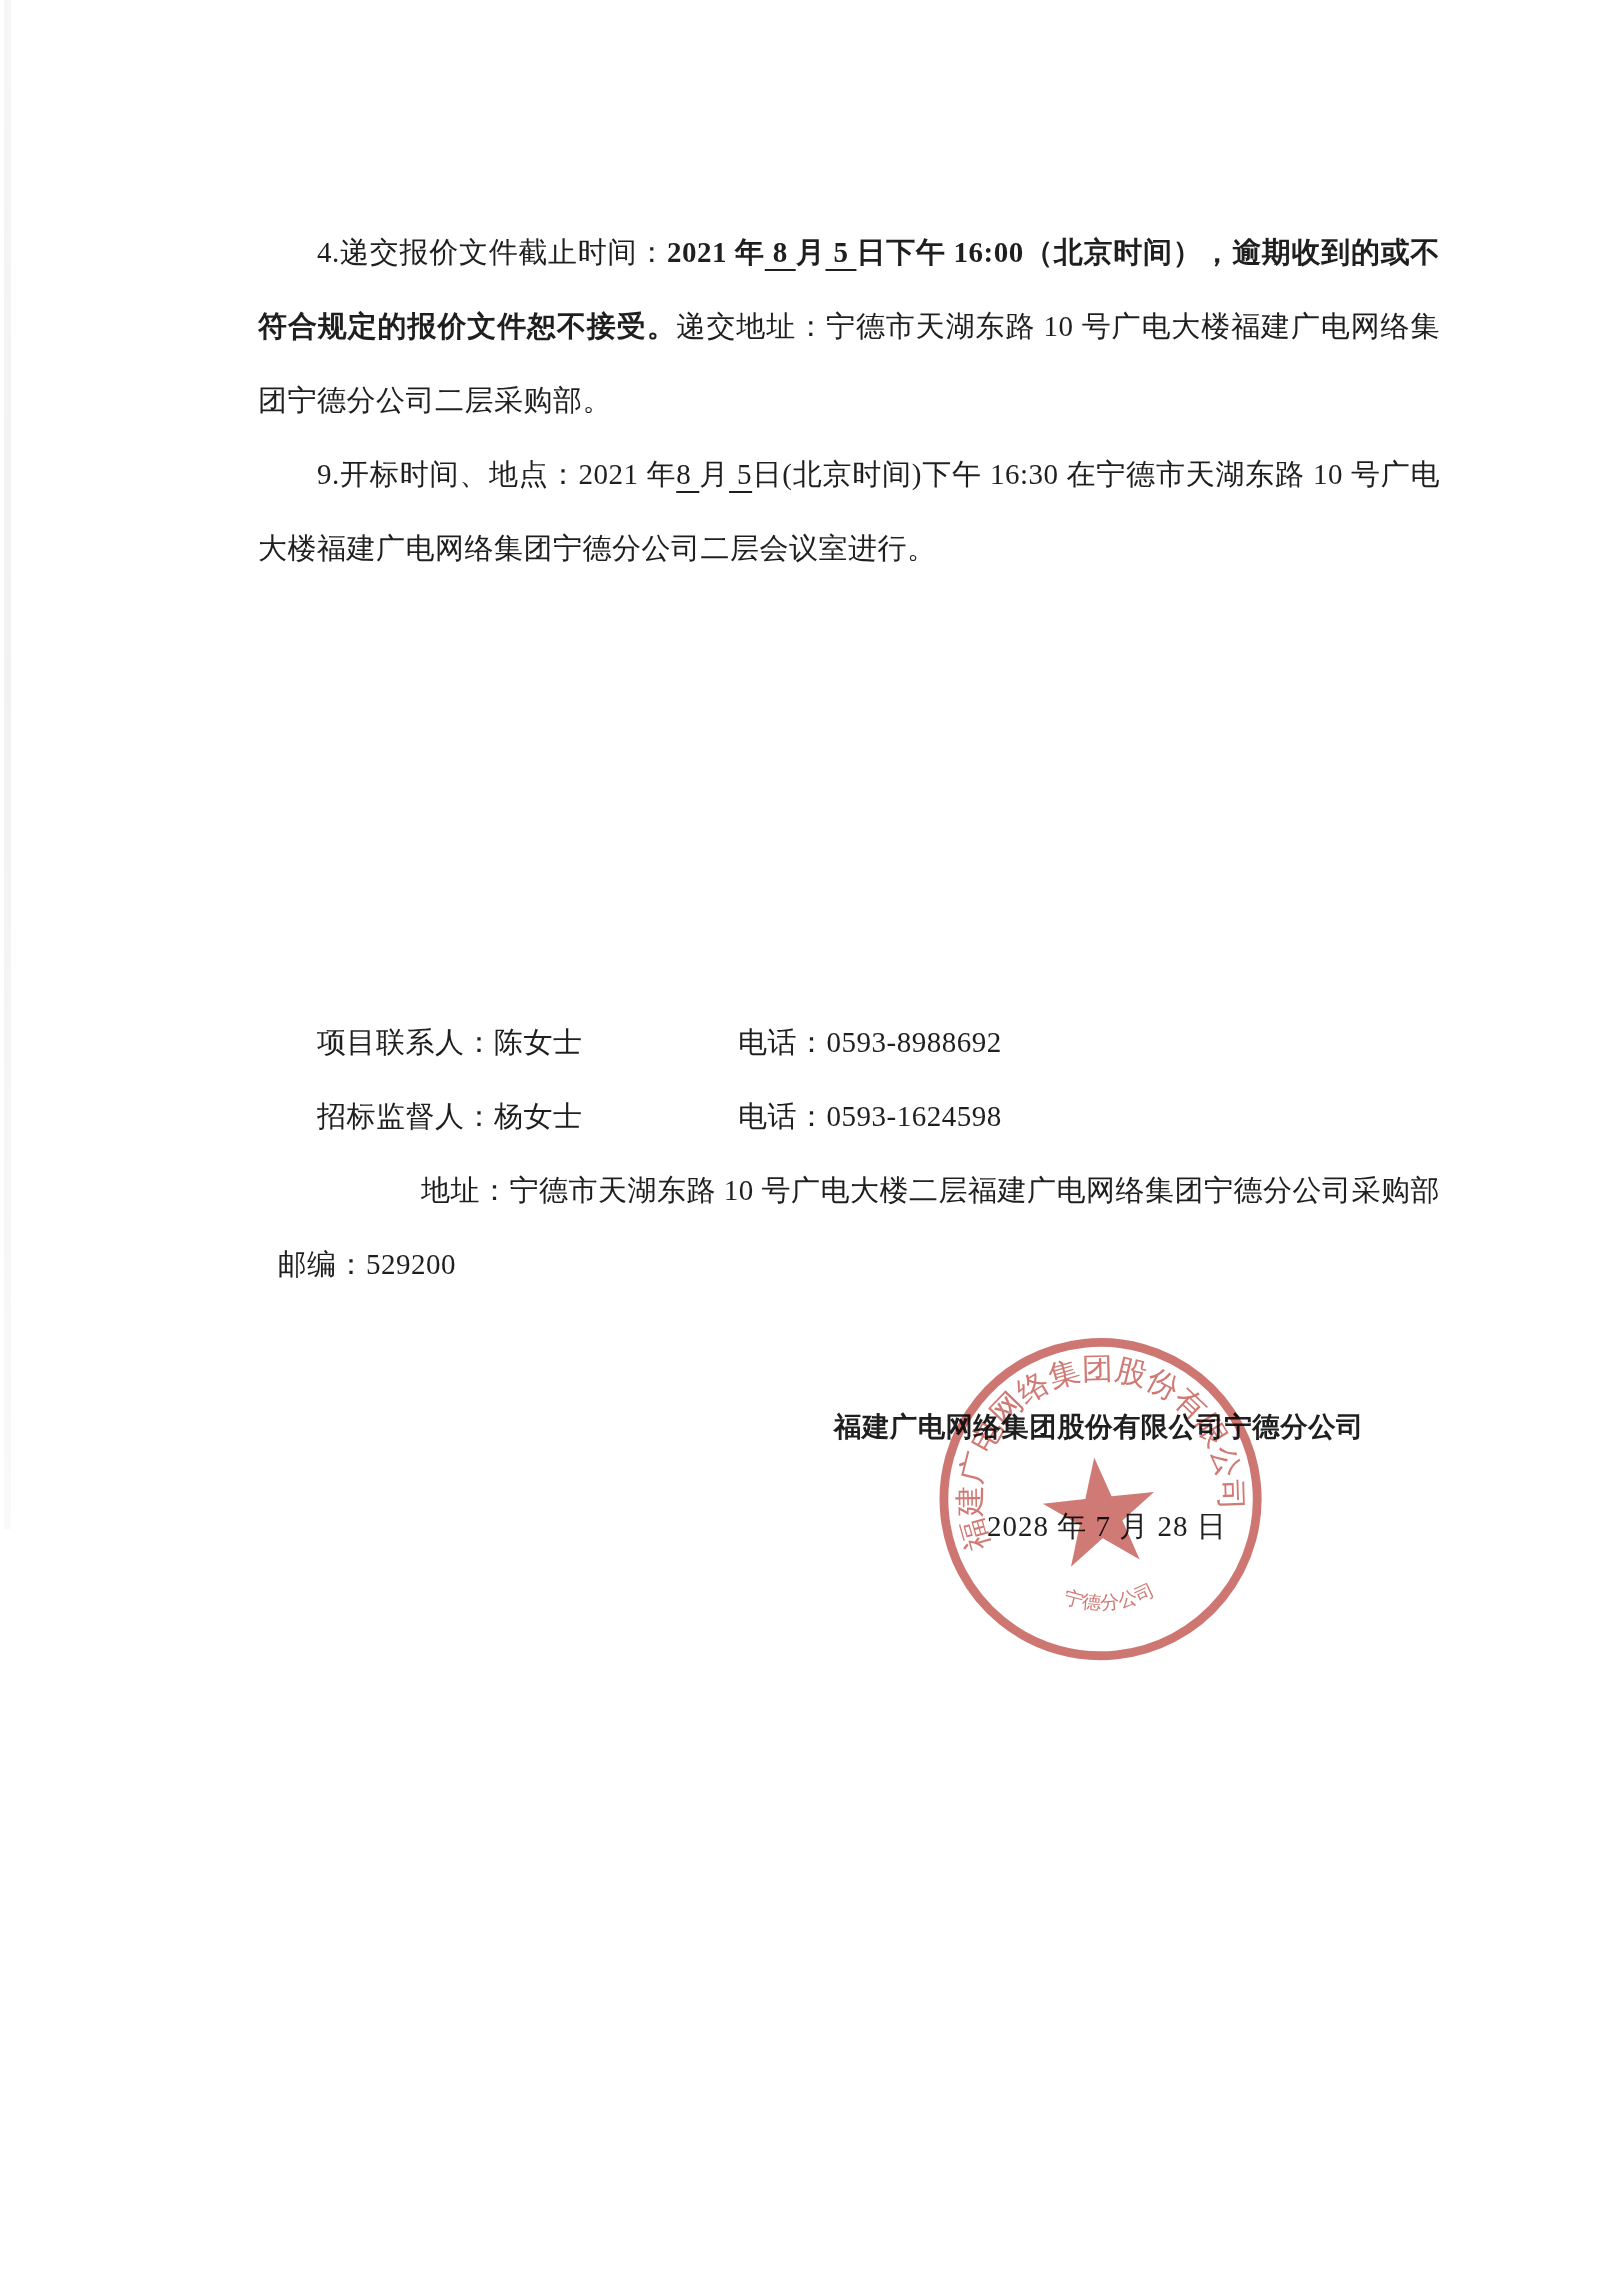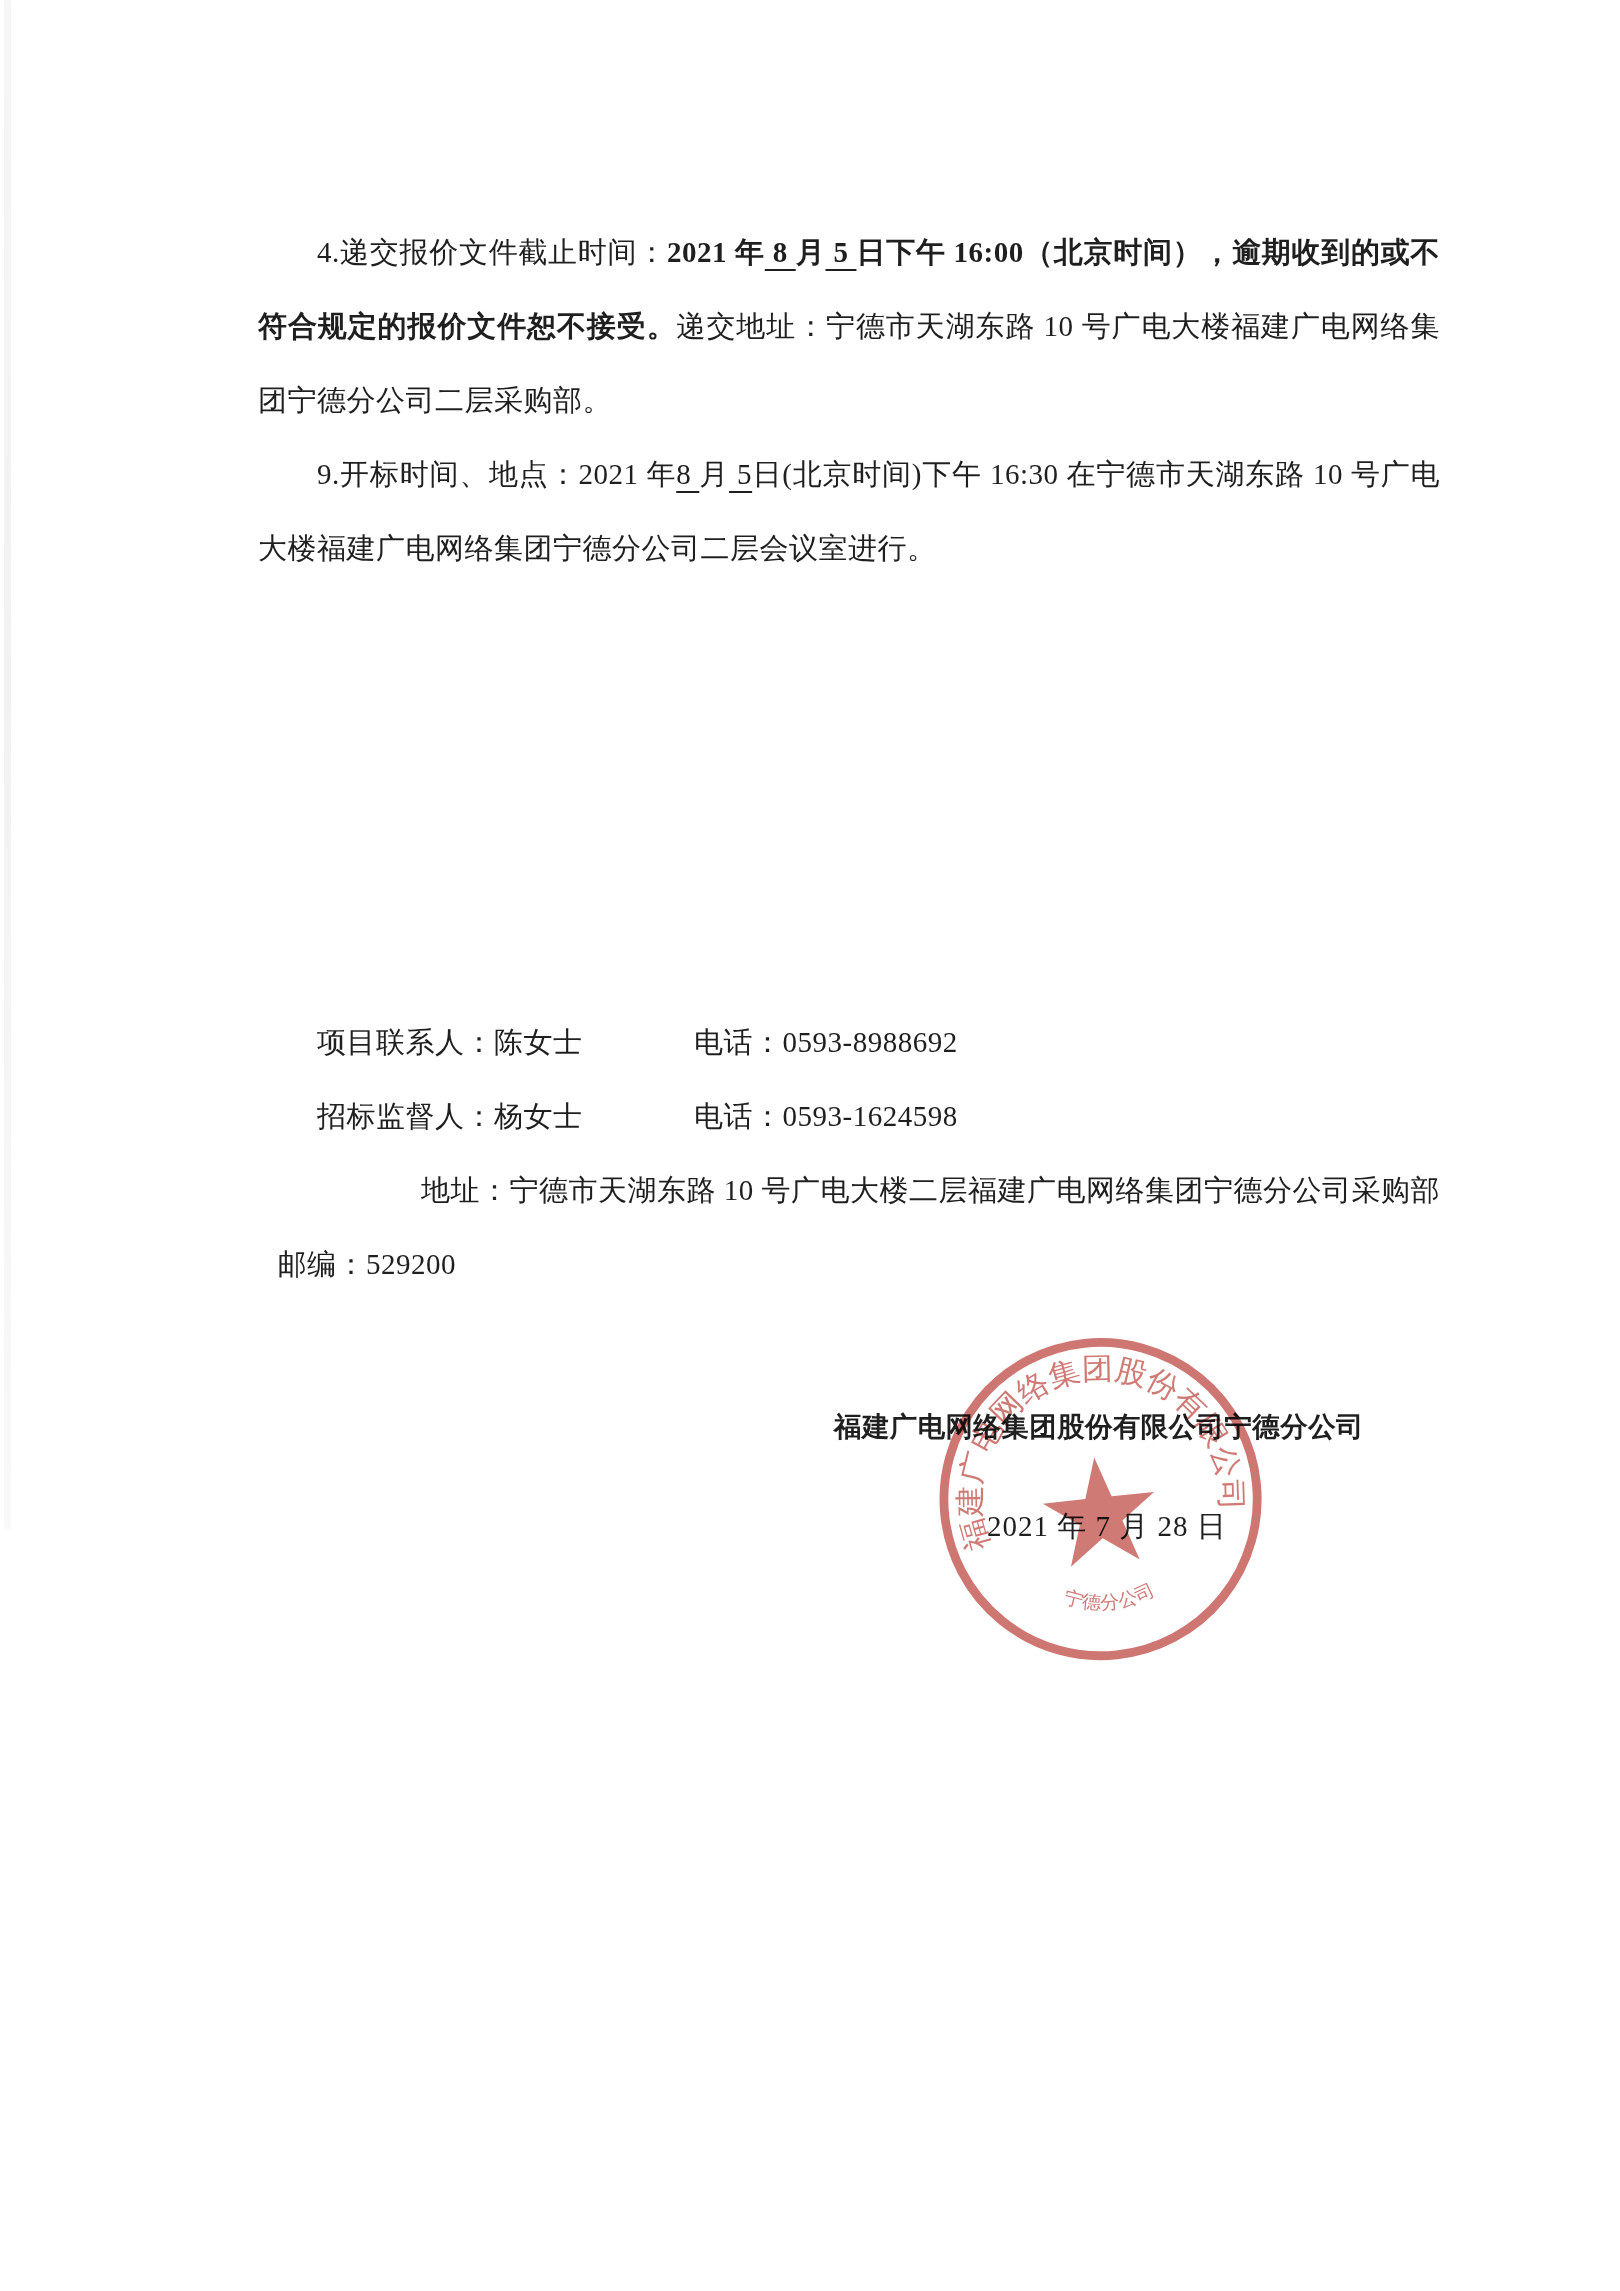--- a/index.html
+++ b/index.html
@@ -23,21 +23,21 @@
     text-align:justify;text-align-last:left;
     letter-spacing:0.5px;
   }
   .body-text p{margin:0;text-indent:59px;}
   .b{font-weight:bold;}
   .u{text-decoration:underline;text-underline-offset:6.9px;text-decoration-thickness:2px;}
   .contacts{
     position:absolute;left:258px;top:1005px;width:1182px;
     font-size:29px;line-height:74px;letter-spacing:0.5px;
   }
-  .contact-row{display:flex;padding-left:59px;margin:0;}
+  .contact-row{display:flex;padding-left:59px;margin:0;gap:44px;}
   .contact-row .lbl{width:377px;flex:0 0 377px;}
   .addr-line{padding-left:44px;text-align:right;}
   .postal-line{padding-left:19.6px;}
   .signature{
     position:absolute;left:834px;top:1409px;
     font-size:27.4px;font-weight:bold;letter-spacing:0.5px;white-space:nowrap;
   }
   .sign-date{
     position:absolute;left:987px;top:1507px;
     font-size:29px;letter-spacing:1px;white-space:nowrap;
@@ -68,21 +68,21 @@
     </div>
     <div class="contact-row">
       <span class="lbl">招标监督人：杨女士</span>
       <span>电话：0593-1624598</span>
     </div>
     <div class="addr-line">地址：宁德市天湖东路 10 号广电大楼二层福建广电网络集团宁德分公司采购部</div>
     <div class="postal-line">邮编：529200</div>
   </div>
 
   <div class="signature">福建广电网络集团股份有限公司宁德分公司</div>
-  <div class="sign-date">2021 年 7 月 28 日</div>
+  <div class="sign-date">2028 年 7 月 28 日</div>
 
   <svg class="seal" viewBox="0 0 380 380" xmlns="http://www.w3.org/2000/svg">
     <circle cx="188" cy="195" r="160" fill="none" stroke="#c0504a" stroke-width="9" opacity="0.92"></circle>
     <path id="sealArc" d="M 72.4 237.1 A 123 123 0 1 1 303.6 237.1" fill="none"></path>
     <path id="sealBottomArc" d="M 135.4 293.9 A 112 112 0 0 0 240.6 293.9" fill="none"></path>
     <text font-size="31" fill="#c0504a" font-family="'Liberation Serif','DejaVu Serif',serif" opacity="0.9">
       <textPath href="#sealArc" startOffset="6" textLength="448" lengthAdjust="spacingAndGlyphs">福建广电网络集团股份有限公司</textPath>
     </text>
     <text font-size="19" fill="#c0504a" font-family="'Liberation Serif','DejaVu Serif',serif" opacity="0.9">
       <textPath href="#sealBottomArc" startOffset="4" textLength="98" lengthAdjust="spacingAndGlyphs">宁德分公司</textPath>

